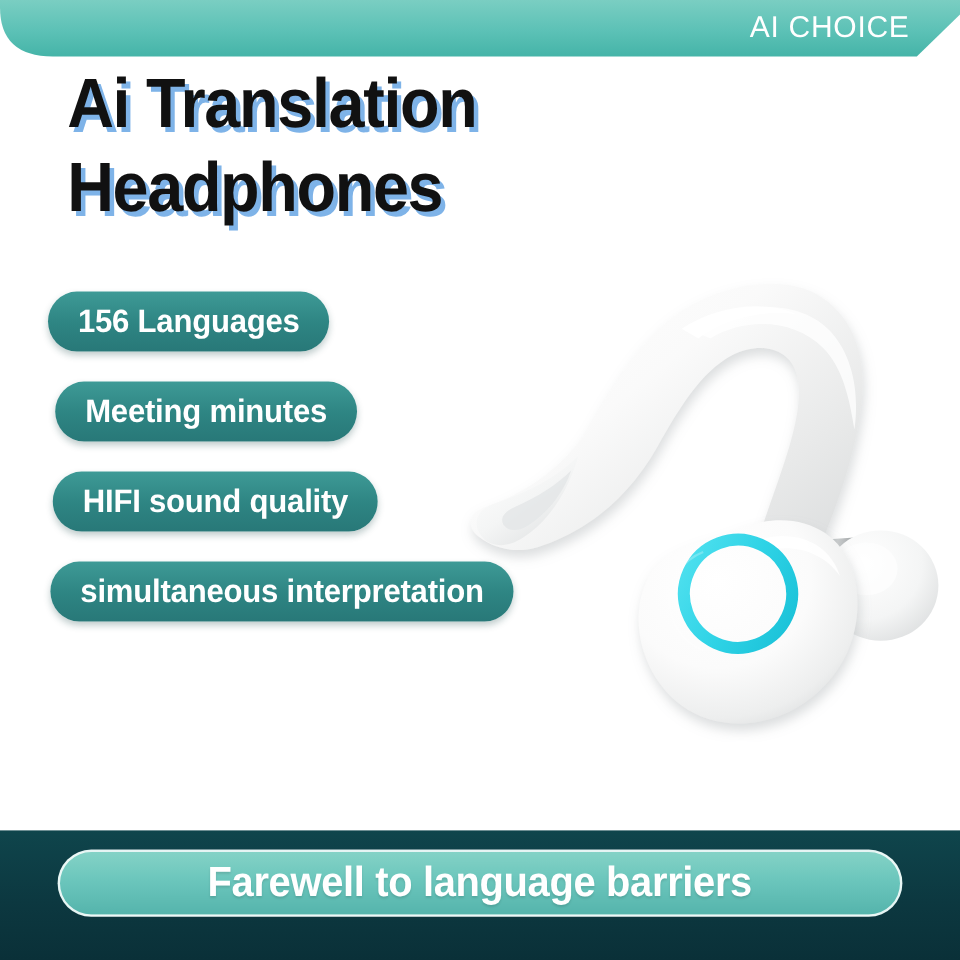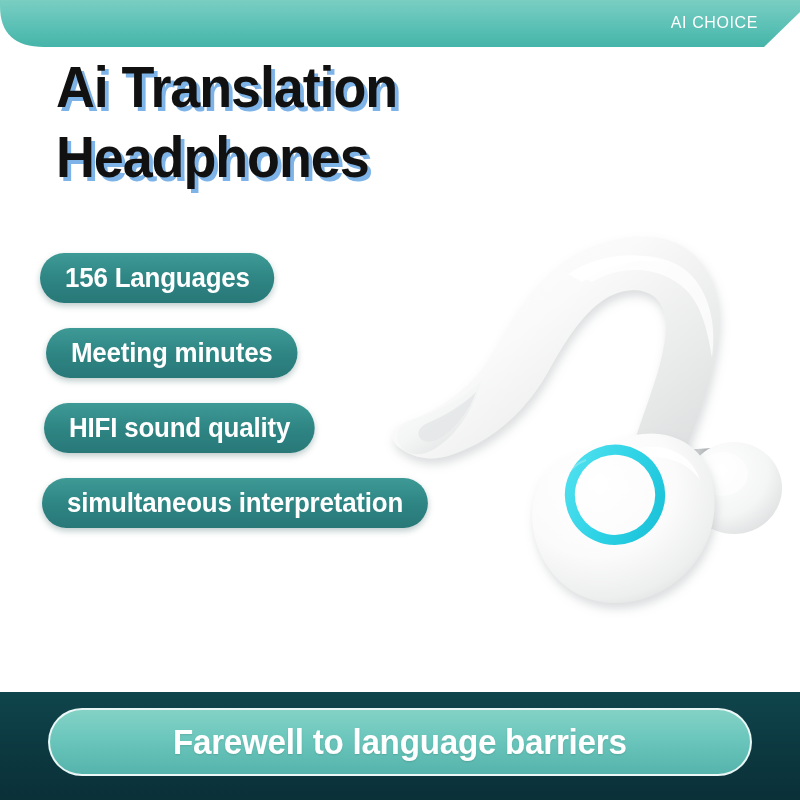--- a/index.html
+++ b/index.html
@@ -30,21 +30,21 @@
     overflow: visible;
   }
   .top-banner svg {
     display: block;
   }
   .banner-label {
     position: absolute;
     top: 8px;
     right: 42px;
     color: #ffffff;
-    font-size: 16px;
+    font-size: 25px;
     font-weight: 400;
     letter-spacing: 0.6px;
     font-family: "Liberation Sans", sans-serif;
     line-height: 30px;
     white-space: nowrap;
   }
 
   
   .headline {
     position: absolute;
@@ -63,21 +63,21 @@
   }
   .headline .hl-line {
     display: block;
     white-space: nowrap;
   }
 
   
   .features {
     position: absolute;
     left: 0;
-    top: 253px;
+    top: 243px;
     width: 620px;
   }
   .pill-row {
     position: relative;
     height: 75px;
   }
   .pill {
     position: absolute;
     display: inline-flex;
     align-items: center;
@@ -115,21 +115,21 @@
     bottom: 0;
     width: 800px;
     height: 108px;
     background: linear-gradient(180deg, #0F454C 0%, #0C3840 55%, #0A3038 100%);
   }
   .footer-pill {
     position: absolute;
     left: 48px;
     top: 16px;
     width: 704px;
-    height: 68px;
+    height: 56px;
     box-sizing: border-box;
     border-radius: 40px;
     border: 2px solid rgba(255,255,255,0.85);
     background: linear-gradient(180deg, #84D2C6 0%, #6BC6BC 45%, #55B4AC 100%);
     display: flex;
     align-items: center;
     justify-content: center;
   }
   .footer-text {
     color: #ffffff;

